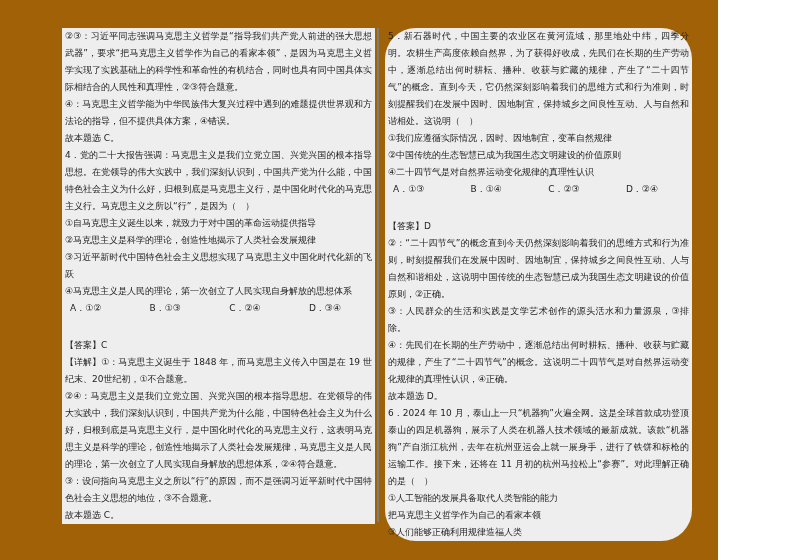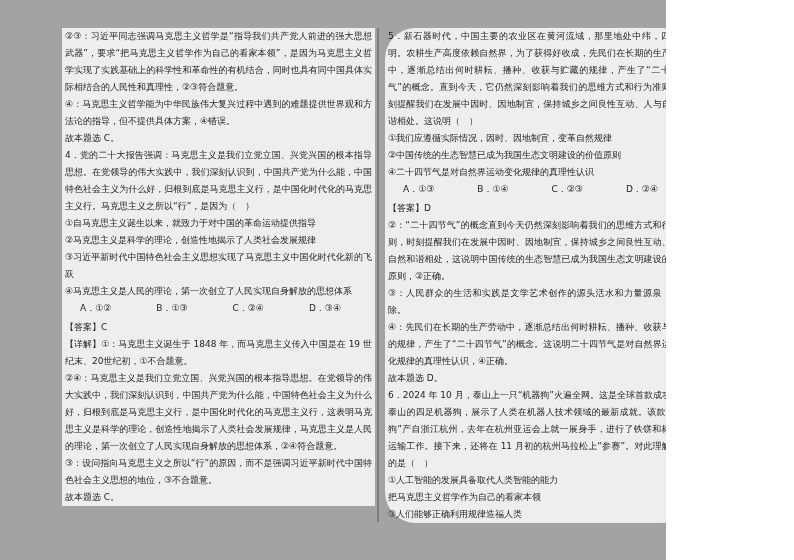--- a/index.html
+++ b/index.html
@@ -1,19 +1,19 @@
 <!DOCTYPE html>
 <html><head>
 <meta charset="utf-8">
 <style>
   html,body{margin:0;padding:0;background:#ffffff;}
   .page{
     position:relative;
-    width:666px;height:560px;
-    background:#a3a3a3;
+    width:718px;height:560px;
+    background:#a16207;
     overflow:hidden;
     font-family:"DejaVu Sans", sans-serif;
   }
   .col{
     position:absolute;
     top:28px;
     background:#eeeeee;
     color:#232323;
     font-size:9px;
     line-height:17px;
@@ -22,25 +22,25 @@
   }
   .col-left{left:62px;width:313px;}
   .col-right{left:385px;width:307px;border-radius:31px;}
   .divider{
     position:absolute;
     left:377px;top:28px;
     width:2px;height:494px;
     background:#7d7d7d;
   }
   .para{margin:0;padding:0 3px;}
-  .para.answer{margin-top:2px;}
+  .para.answer{margin-top:20px;}
   .options-row{
     display:flex;
     justify-content:space-between;
-    padding:0 34px 0 18px;
+    padding:0 34px 0 8px;
   }
   .options-row span{white-space:nowrap;}
 </style>
 </head>
 <body>
 
 <div class="page">
   <div class="col col-left" id="col-left">
       <p class="para">②③：习近平同志强调马克思主义哲学是“指导我们共产党人前进的强大思想武器”，要求“把马克思主义哲学作为自己的看家本领”，是因为马克思主义哲学实现了实践基础上的科学性和革命性的有机结合，同时也具有同中国具体实际相结合的人民性和真理性，②③符合题意。</p>
       <p class="para">④：马克思主义哲学能为中华民族伟大复兴过程中遇到的难题提供世界观和方法论的指导，但不提供具体方案，④错误。</p>

